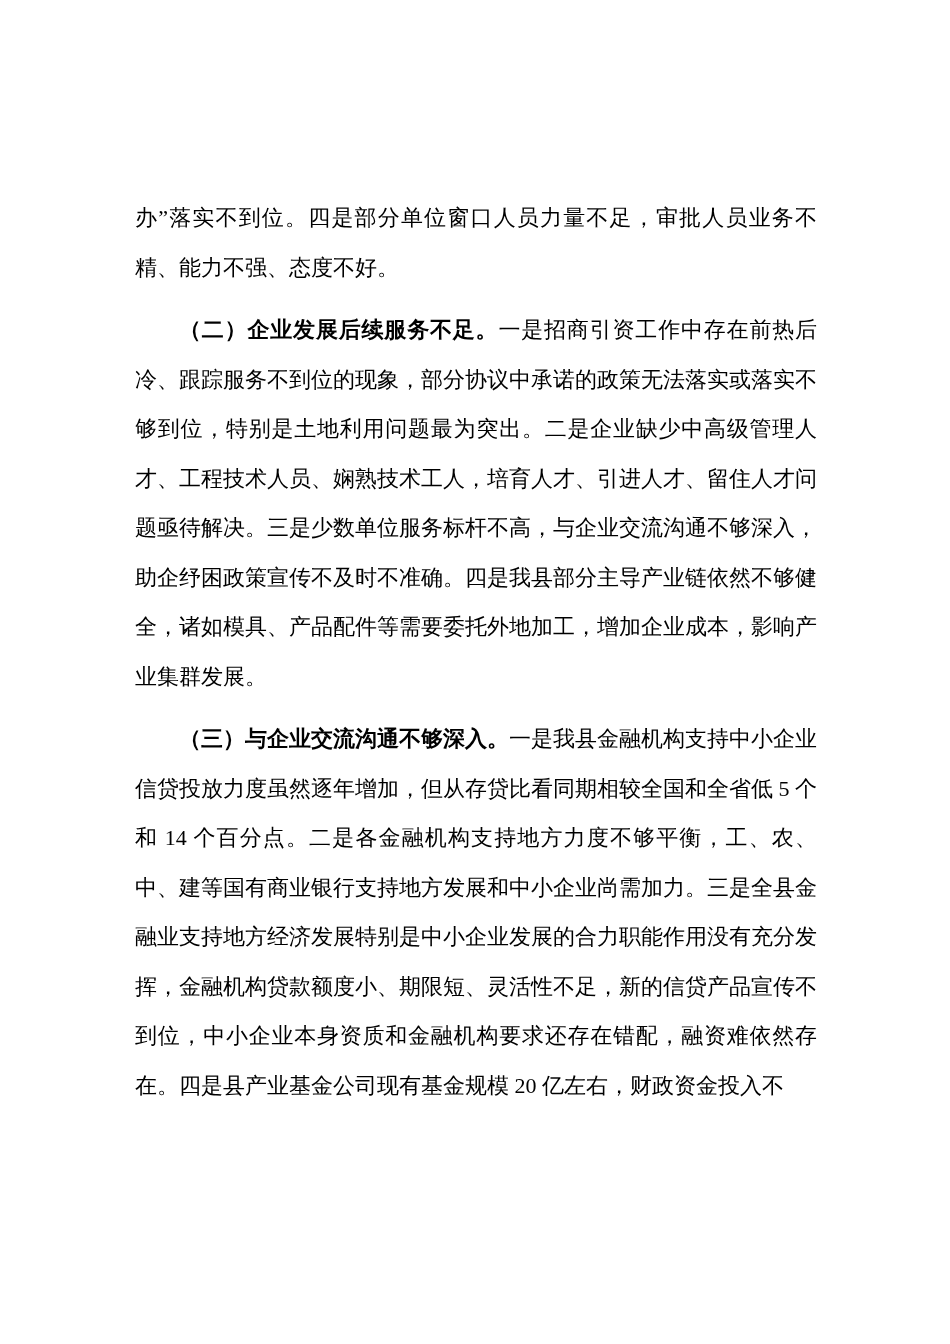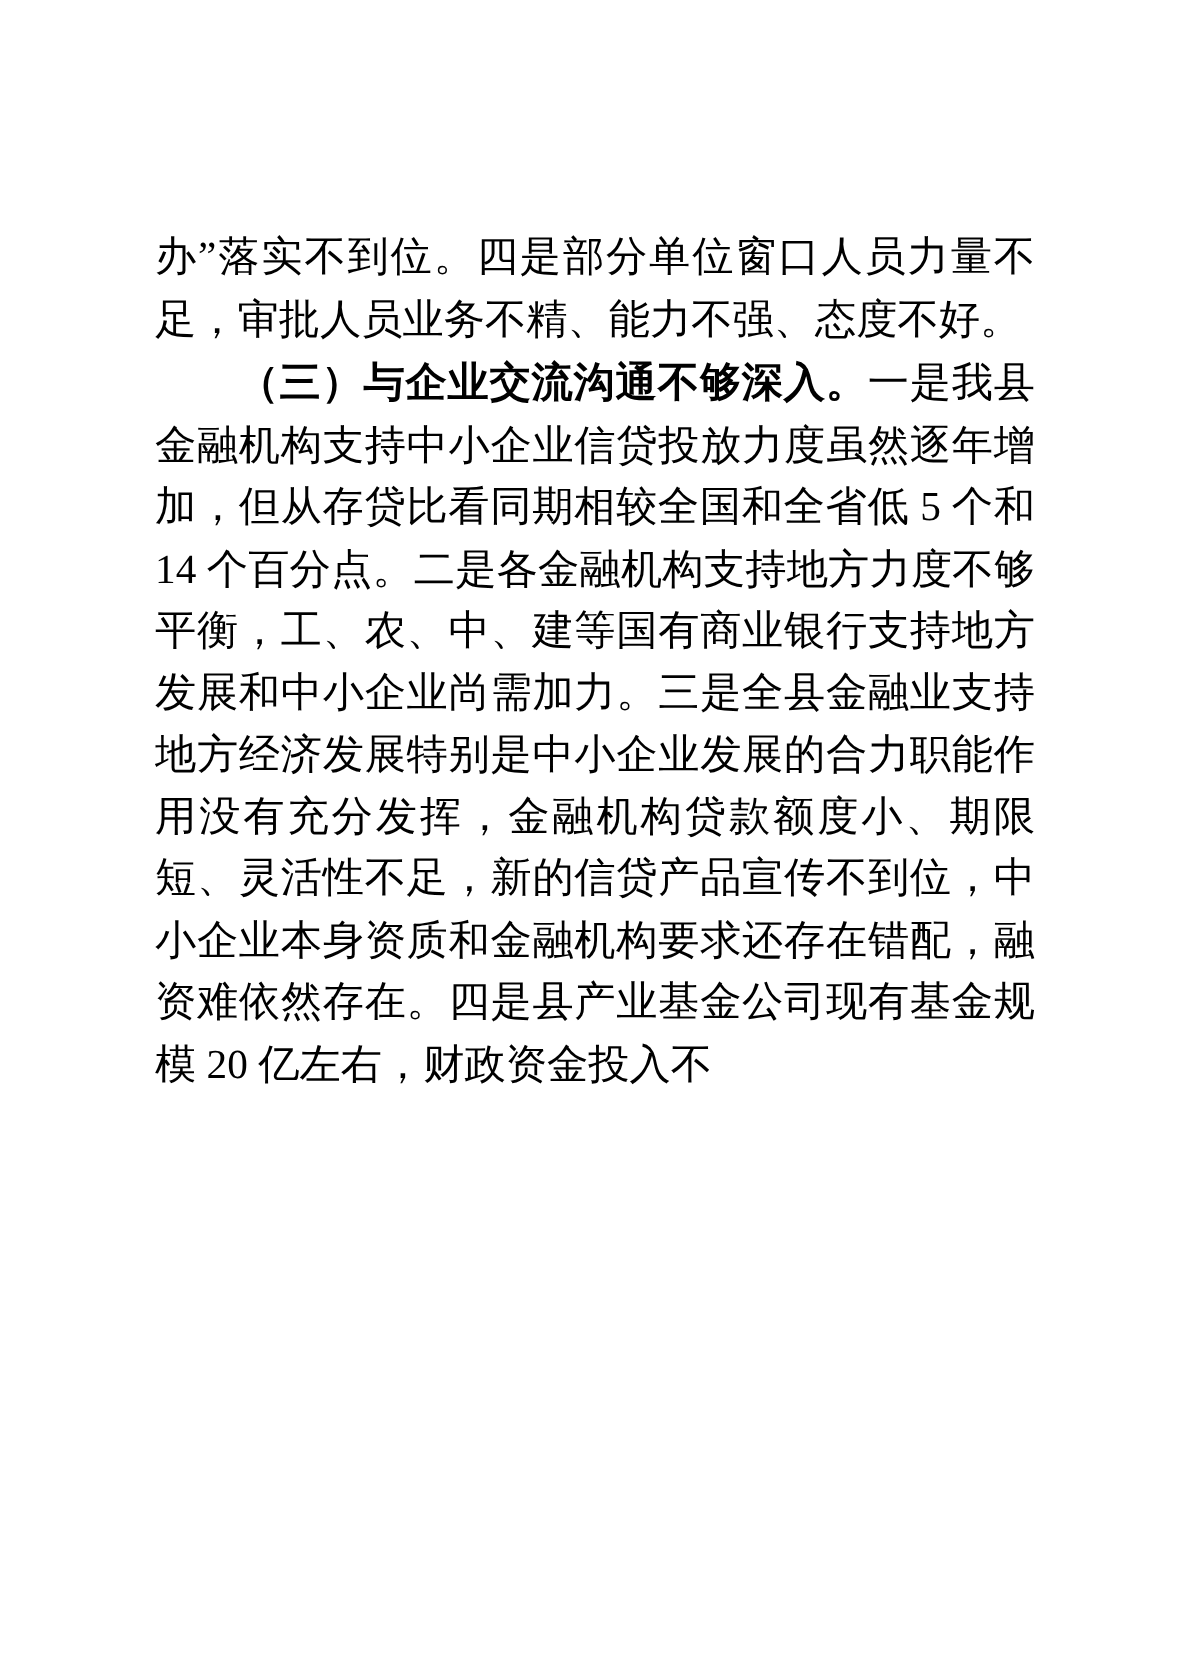--- a/index.html
+++ b/index.html
@@ -14,24 +14,24 @@
     background: #ffffff;
     overflow: hidden;
   }
   .text-body {
     position: absolute;
     left: 122px;
     top: 180px;
     width: 708px;
   }
   p.para {
-    margin: 2px;
+    margin: 13px;
     padding: 0;
     font-family: "Liberation Serif", "DejaVu Serif", serif;
-    font-size: 33px;
+    font-size: 22px;
     line-height: 49.5px;
     color: #000000;
     text-align: justify;
     text-justify: inter-character;
     word-break: normal;
     letter-spacing: 0;
   }
   p.para.indent {
     text-indent: 2em;
   }
@@ -40,17 +40,18 @@
   }
 </style>
 </head>
 <body>
 
 <div class="page">
   <div class="text-body">
 
     <p class="para"><span>办”落实不到位。四是部分单位窗口人员力量不足，审批人员业务不精、能力不强、态度不好。</span></p>
 
+    <p class="para indent"><span class="run-bold">（二）企业发展后续服务不足。</span><span>一是招商引资工作中存在前热后冷、跟踪服务不到位的现象，部分协议中承诺的政策无法落实或落实不够到位，特别是土地利用问题最为突出。二是企业缺少中高级管理人才、工程技术人员、娴熟技术工人，培育人才、引进人才、留住人才问题亟待解决。三是少数单位服务标杆不高，与企业交流沟通不够深入，助企纾困政策宣传不及时不准确。四是我县部分主导产业链依然不够健全，诸如模具、产品配件等需要委托外地加工，增加企业成本，影响产业集群发展。</span></p>
 
     <p class="para indent"><span class="run-bold">（三）与企业交流沟通不够深入。</span><span>一是我县金融机构支持中小企业信贷投放力度虽然逐年增加，但从存贷比看同期相较全国和全省低 5 个和 14 个百分点。二是各金融机构支持地方力度不够平衡，工、农、中、建等国有商业银行支持地方发展和中小企业尚需加力。三是全县金融业支持地方经济发展特别是中小企业发展的合力职能作用没有充分发挥，金融机构贷款额度小、期限短、灵活性不足，新的信贷产品宣传不到位，中小企业本身资质和金融机构要求还存在错配，融资难依然存在。四是县产业基金公司现有基金规模 20 亿左右，财政资金投入不</span></p>
 
   </div>
 </div>
 
 </body></html>

